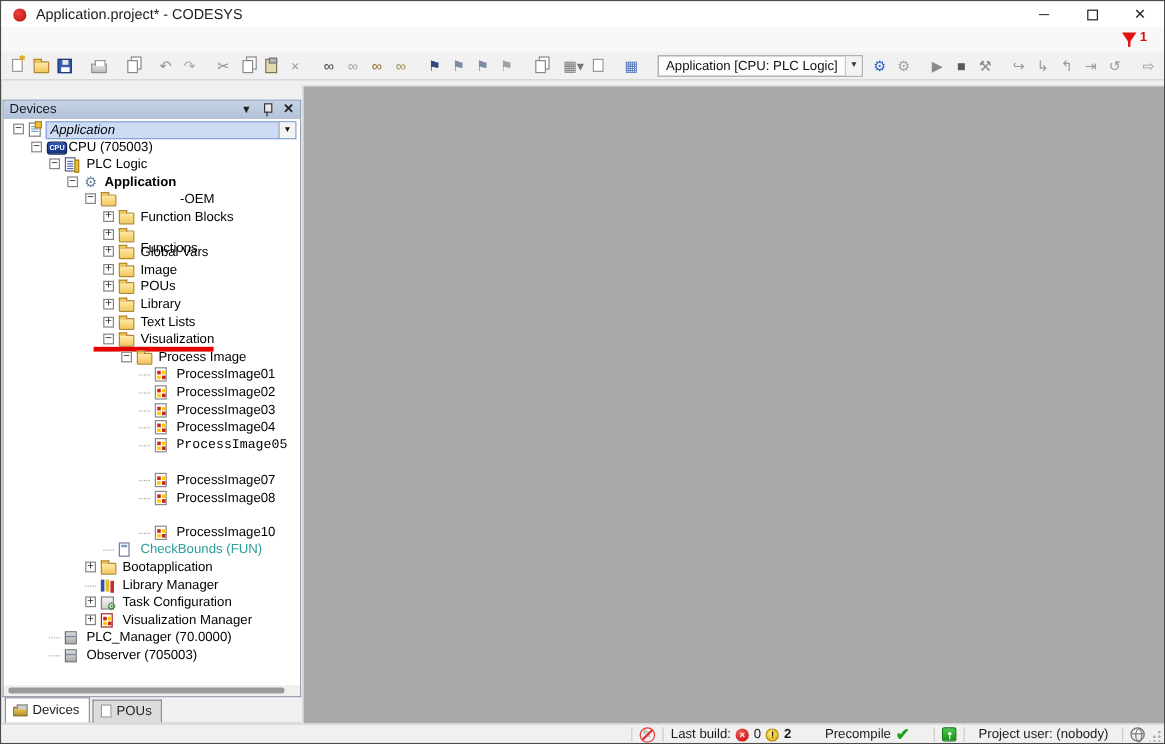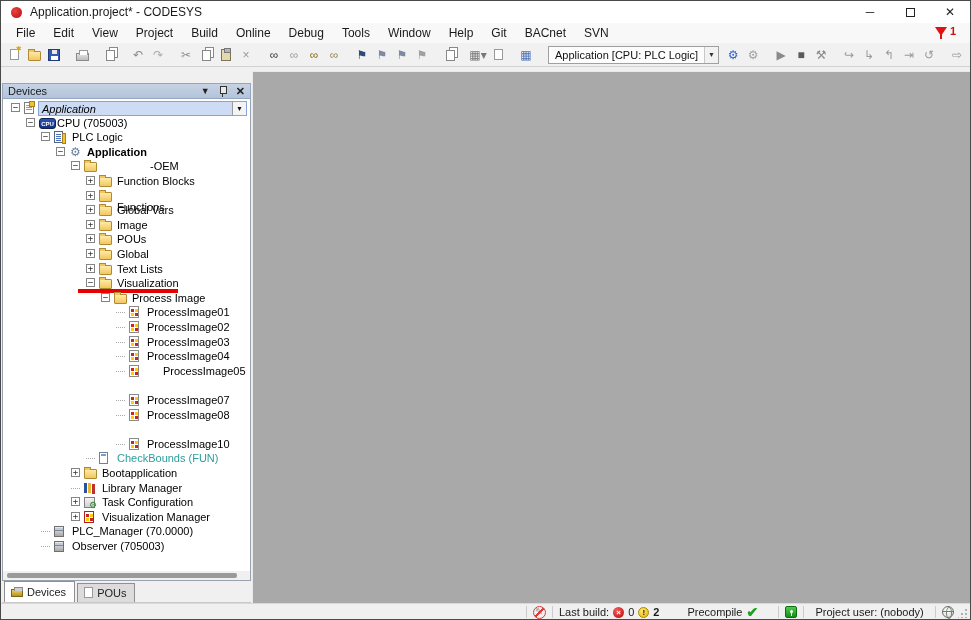--- a/index.html
+++ b/index.html
@@ -151,35 +151,20 @@
     <div class="win-controls">
       <div class="win-btn">─</div>
       <div class="win-btn">
           <span class="maxbox"></span>
         </div>
       <div class="win-btn">✕</div>
     </div>
   </div>
 
   <div class="menubar">
-    <div id="menu-items" style="display:flex;">
-        <span class="menu-item">File</span>
-        <span class="menu-item">Edit</span>
-        <span class="menu-item">View</span>
-        <span class="menu-item">Project</span>
-        <span class="menu-item">Build</span>
-        <span class="menu-item">Online</span>
-        <span class="menu-item">Debug</span>
-        <span class="menu-item">Tools</span>
-        <span class="menu-item">Window</span>
-        <span class="menu-item">Help</span>
-        <span class="menu-item">Git</span>
-        <span class="menu-item">BACnet</span>
-        <span class="menu-item">SVN</span>
-      </div>
     <div class="notif">
       <div class="funnel"></div>
       <span class="notif-count">1</span>
     </div>
   </div>
 
   <div class="toolbar" id="toolbar">
       <span class="tb-btn">
         <span class="ic ic-newpage"></span>
       </span>
@@ -315,21 +300,21 @@
           <span class="rlabel" style="left: 114px;">Image</span>
         </div>
         <div class="row" style="top: 133.4px;">
           <span class="expander" style="left: 83px;">+</span>
           <span class="ic ti ic-folder" style="left: 96px;"></span>
           <span class="rlabel" style="left: 114px;">POUs</span>
         </div>
         <div class="row" style="top: 148px;">
           <span class="expander" style="left: 83px;">+</span>
           <span class="ic ti ic-folder" style="left: 96px;"></span>
-          <span class="rlabel" style="left: 114px;">Global</span>
+          <span class="rlabel" style="left: 114px;">Library</span>
         </div>
         <div class="row" style="top: 162.6px;">
           <span class="expander" style="left: 83px;">+</span>
           <span class="ic ti ic-folder" style="left: 96px;"></span>
           <span class="rlabel" style="left: 114px;">Text Lists</span>
         </div>
         <div class="row" style="top: 177.2px;">
           <span class="expander" style="left: 83px;">−</span>
           <span class="ic ti ic-folder" style="left: 96px;"></span>
           <span class="rlabel" style="left: 114px;">Visualization</span>
@@ -356,21 +341,21 @@
           <span class="rlabel" style="left: 144px;">ProcessImage03</span>
         </div>
         <div class="row" style="top: 250.2px;">
           <span class="stub" style="left: 113px;"></span>
           <span class="ic ti ic-visu" style="left: 126px;"></span>
           <span class="rlabel" style="left: 144px;">ProcessImage04</span>
         </div>
         <div class="row" style="top: 264.8px;">
           <span class="stub" style="left: 113px;"></span>
           <span class="ic ti ic-visu" style="left: 126px;"></span>
-          <span class="rlabel" style="left: 160px;">ProcessImage05</span>
+          <span class="rlabel" style="left: 144px; font-family: Liberation Mono, monospace;">ProcessImage05</span>
         </div>
         <div class="row" style="top: 294px;">
           <span class="stub" style="left: 113px;"></span>
           <span class="ic ti ic-visu" style="left: 126px;"></span>
           <span class="rlabel" style="left: 144px;">ProcessImage07</span>
         </div>
         <div class="row" style="top: 308.6px;">
           <span class="stub" style="left: 113px;"></span>
           <span class="ic ti ic-visu" style="left: 126px;"></span>
           <span class="rlabel" style="left: 144px;">ProcessImage08</span>

